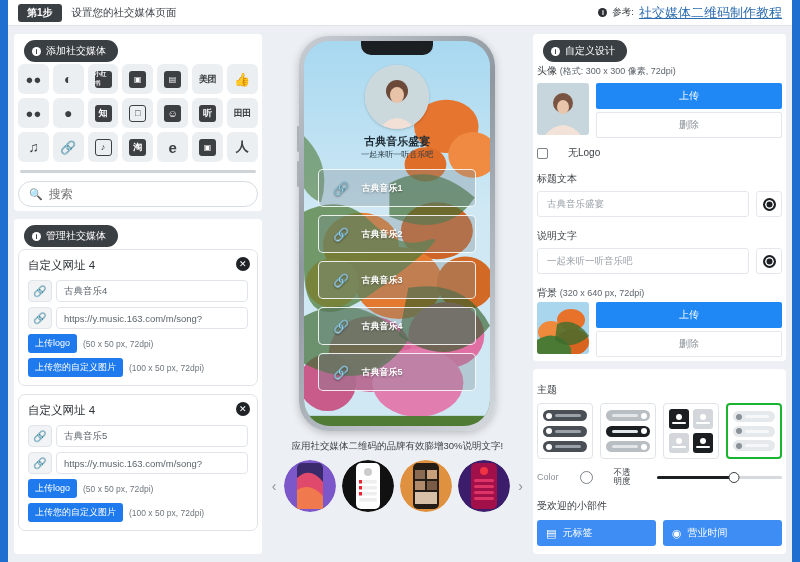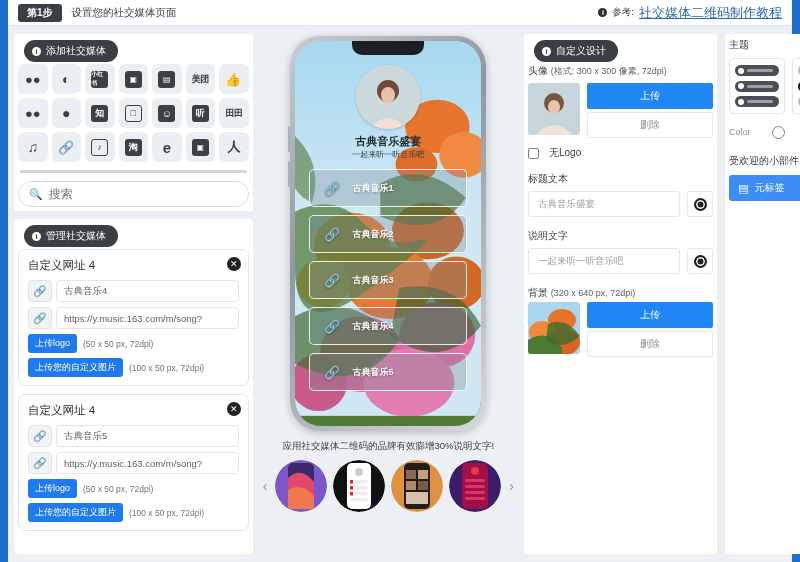--- a/index.html
+++ b/index.html
@@ -31,21 +31,21 @@
   .info-dot {
     width:9px;height:9px;border-radius:50%;background:#2b2f33;color:#fff;
     font-size:7px;line-height:9px;text-align:center;font-weight:bold;display:inline-block;
   }
   .header-link { color:#2b6cb0; text-decoration:underline; font-size:13px; }
 
   
   .body { display:flex; gap:8px; padding:8px 6px; height:536px; }
   .col-left { width:262px; display:flex; flex-direction:column; gap:8px; }
   .col-mid  { flex:1; position:relative; }
-  .col-right{ width:262px; display:flex; flex-direction:row; gap:8px; }
+  .col-right{ width:262px; display:flex; flex-direction:column; gap:8px; }
 
   .card { background:#fff; border-radius:4px; position:relative; padding:4px; }
 
   .pill {
     position:absolute; top:6px; left:10px;
     background:#3a3f44; color:#fff; border-radius:12px;
     font-size:10px; padding:4px 12px 4px 8px; display:flex; align-items:center; gap:5px;
   }
   .pill .info-dot { background:#fff; color:#3a3f44; }
 
@@ -154,34 +154,34 @@
   }
   .pv-link .lnk { font-size:13px; font-weight:normal; }
 
   .promo { font-size:9.5px; color:#3a3f44; margin-top:9px; text-align:center; }
   .carousel { display:flex; align-items:center; gap:6px; margin-top:7px; }
   .car-arrow { color:#8a9199; font-size:14px; cursor:pointer; padding:0 2px;}
   .thumb { width:52px;height:52px;border-radius:50%; overflow:hidden; position:relative; }
 
   
   .r-body { margin-top:26px; }
-  .lbl { font-size:10px; color:#3a3f44; margin-bottom:5px; }
+  .lbl { font-size:10px; color:#3a3f44; margin-bottom:5px;margin-top:10px; }
   .lbl .dim { font-size:9px; color:#5d646b; }
   .up-row { display:flex; gap:7px; }
   .thumb-sq { width:52px; height:52px; border-radius:3px; overflow:hidden; flex:none; }
   .up-btns { flex:1; display:flex; flex-direction:column; gap:3px; }
   .up-main {
     background:#1f88f5; color:#fff; text-align:center; font-size:10px;
     padding:6px 0; border-radius:2px; border:none; font-family:inherit; cursor:pointer;
   }
   .up-del {
     background:#fff; color:#8d949b; text-align:center; font-size:10px;
     padding:5px 0; border:1px solid #e4e8ec; border-radius:2px; font-family:inherit; cursor:pointer;
   }
-  .chk-row { display:flex; align-items:center; gap:10px; margin:8px 0 12px; font-size:10px; color:#3a3f44; }
+  .chk-row { display:flex; align-items:center; gap:20px; margin:8px 0 12px; font-size:10px; color:#3a3f44; }
   .chk { width:11px;height:11px;border:1.4px solid #7b8289; border-radius:2px; }
   .txt-row { display:flex; gap:7px; align-items:center; margin-bottom:12px; }
   .txt-row input {
     flex:1; height:26px; border:1px solid #e4e8ec; border-radius:3px; padding:0 9px;
     font-size:9.5px; color:#9aa1a8; outline:none; font-family:inherit; min-width:0;
   }
   .color-dot {
     width:26px;height:26px;border:1px solid #e4e8ec;border-radius:3px;
     display:flex;align-items:center;justify-content:center; cursor:pointer;
   }

